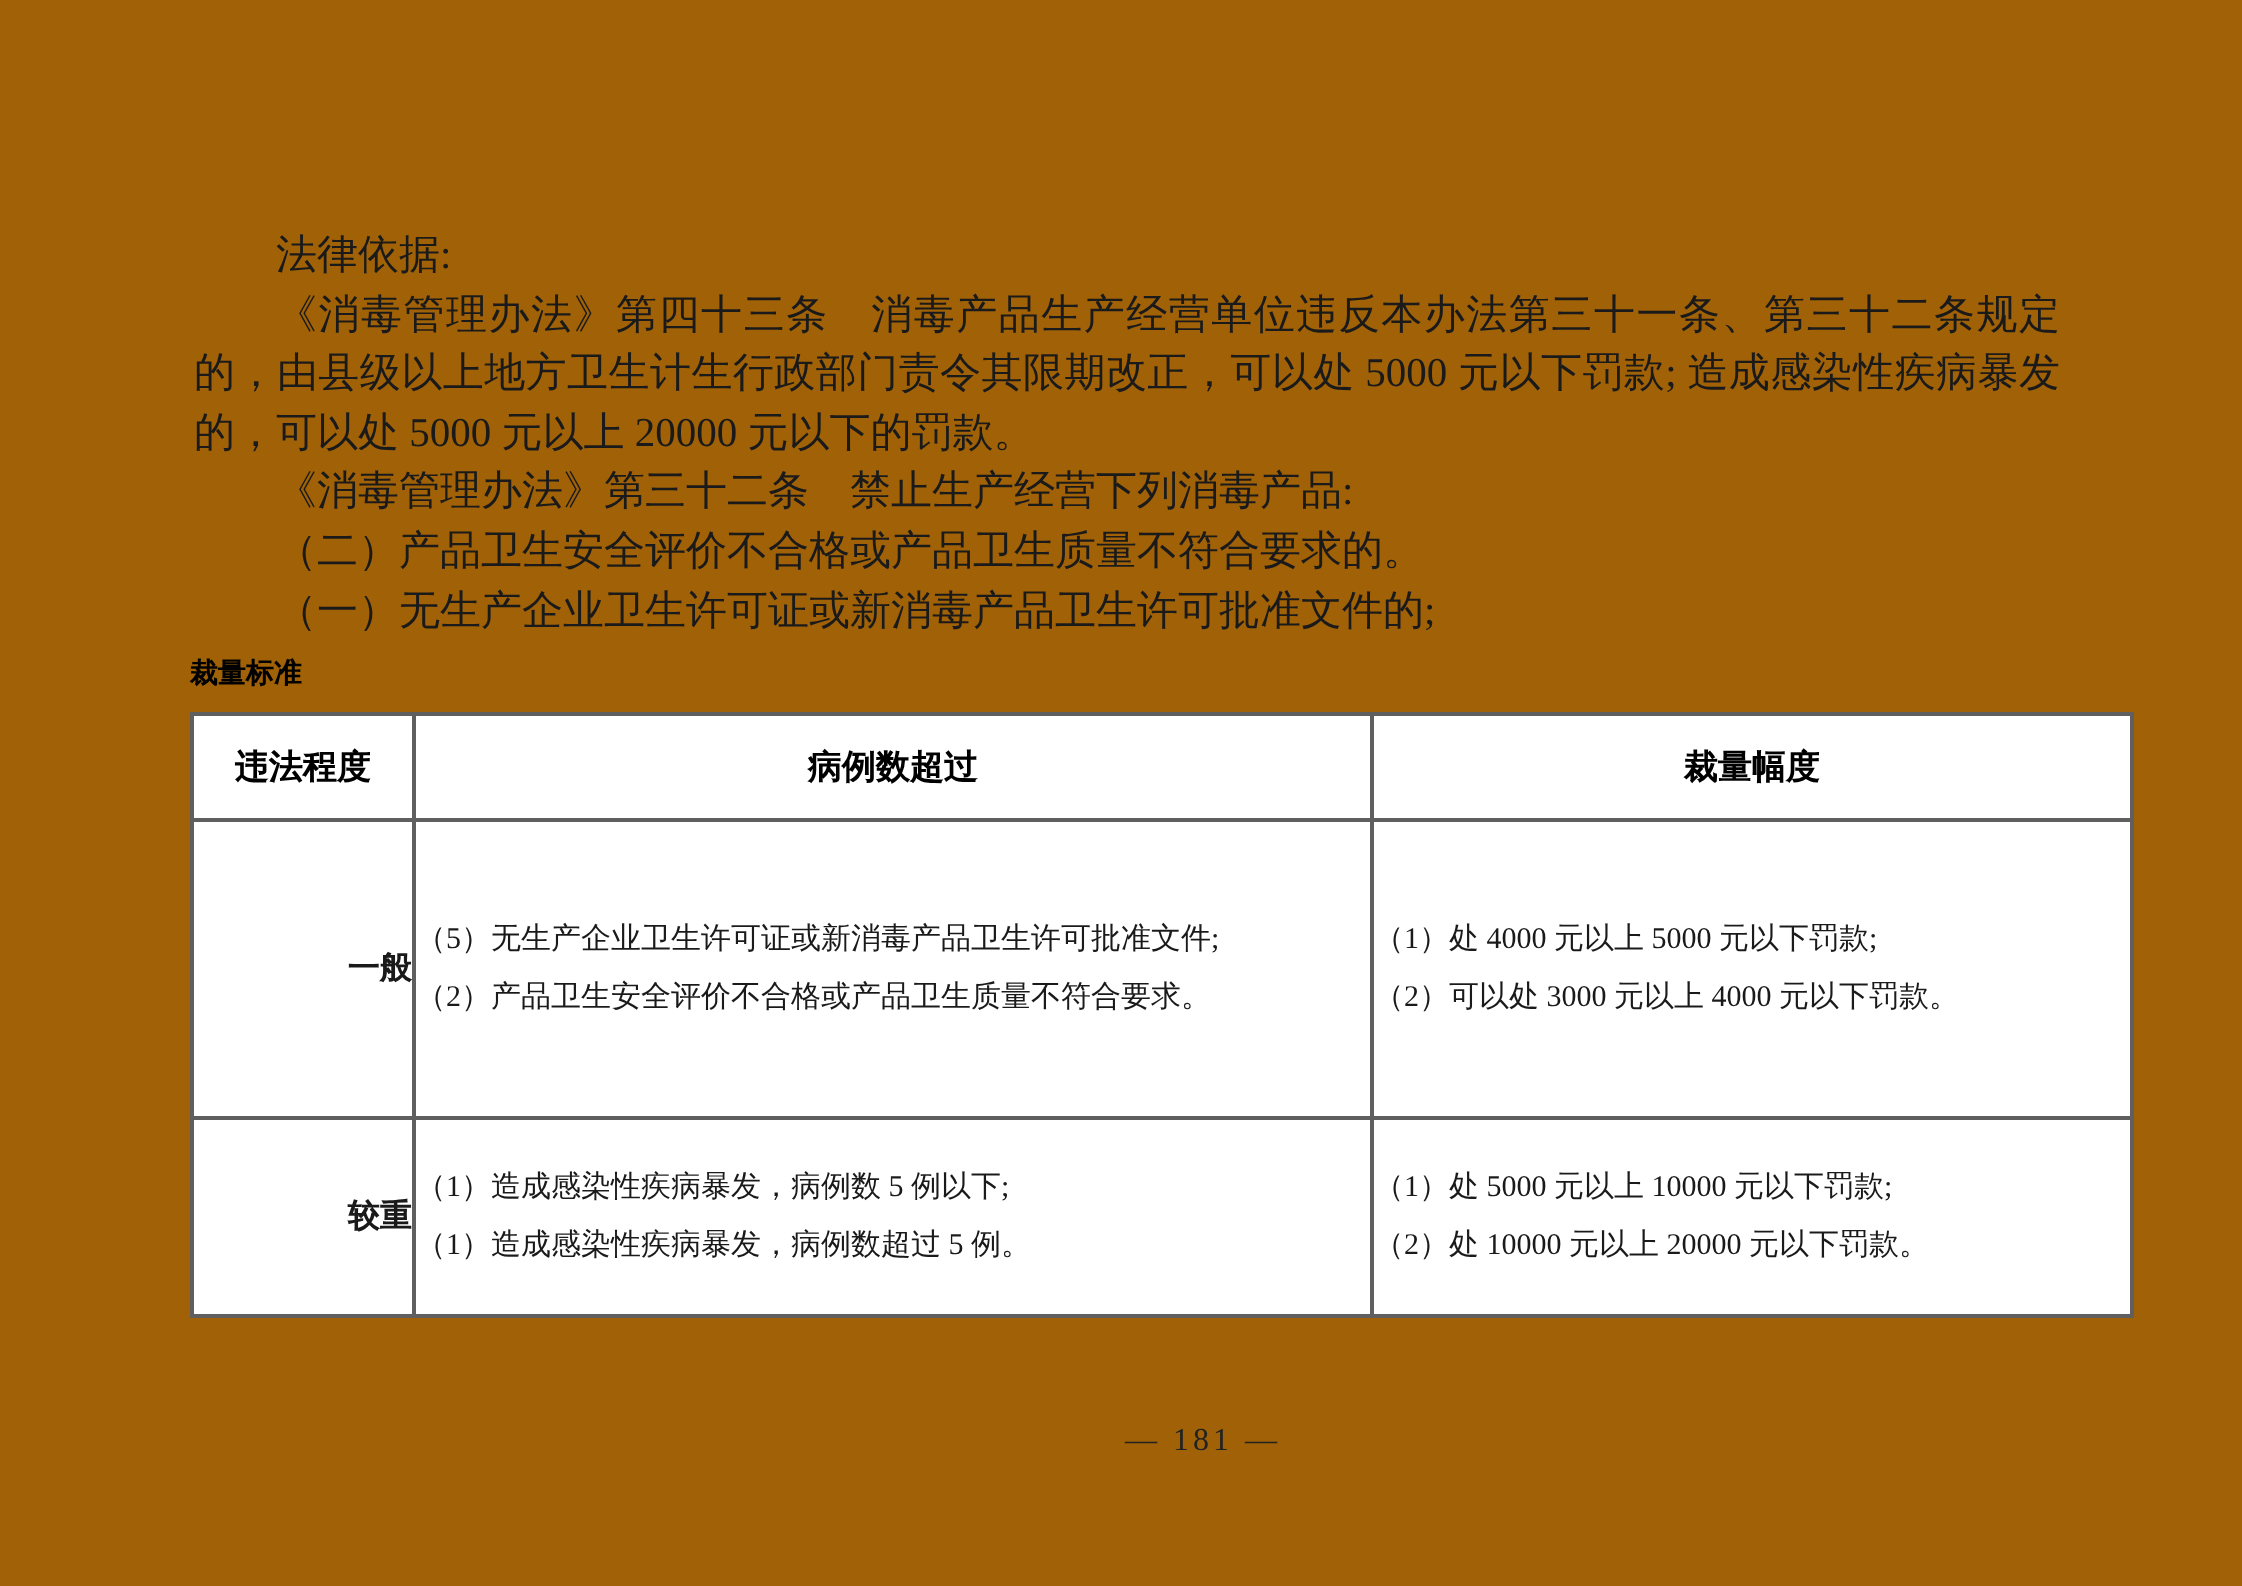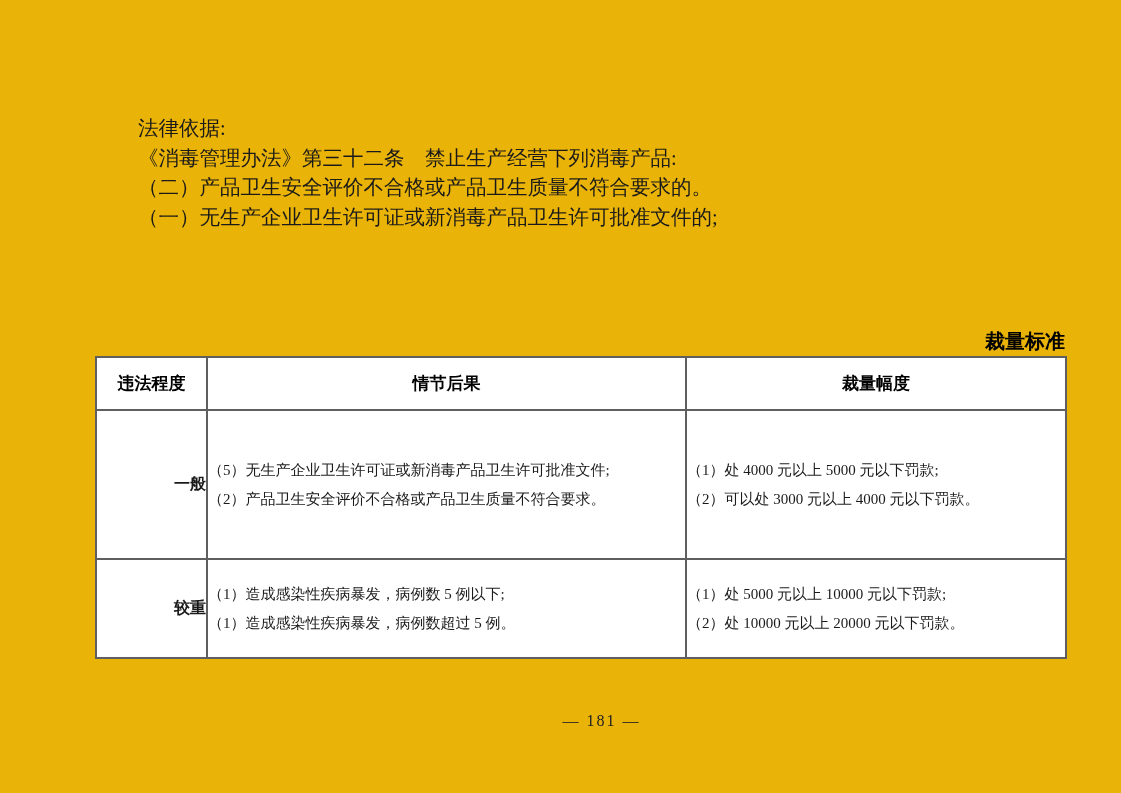--- a/index.html
+++ b/index.html
@@ -1,20 +1,20 @@
 <!DOCTYPE html>
 <html><head>
 <meta charset="utf-8">
 <style>
   html, body { margin: 0; padding: 0; background: #e8e8e8; }
   .page {
     position: relative;
     width: 1121px;
     height: 793px;
-    background: #eab308;
+    background: #a16207;
     margin: 0 auto;
     overflow: hidden;
     color: #1a1a1a;
     font-family: "Liberation Serif", "DejaVu Serif", serif;
   }
   .body-text {
     position: absolute;
     left: 97px;
     top: 114px;
     width: 933px;
@@ -24,24 +24,24 @@
   }
   .body-text p {
     margin: 0;
     text-indent: 2em;
   }
   .table-title {
     position: absolute;
     left: 95px;
     top: 328px;
     width: 970px;
-    text-align: right;
+    text-align: left;
     font-family: "Liberation Sans", "DejaVu Sans", sans-serif;
     font-weight: bold;
-    font-size: 20px;
+    font-size: 14px;
     color: #000000;
   }
   table.discretion {
     position: absolute;
     left: 95px;
     top: 356px;
     width: 970px;
     border-collapse: collapse;
     table-layout: fixed;
     border: 2px solid #4a4a4a;
@@ -87,37 +87,38 @@
     margin-left: 41px;
   }
 </style>
 </head>
 <body>
 
 <div class="page">
 
   <div class="body-text">
     <p>法律依据:</p>
+    <p>《消毒管理办法》第四十三条　消毒产品生产经营单位违反本办法第三十一条、第三十二条规定的，由县级以上地方卫生计生行政部门责令其限期改正，可以处 5000 元以下罚款; 造成感染性疾病暴发的，可以处 5000 元以上 20000 元以下的罚款。</p>
     <p>《消毒管理办法》第三十二条　禁止生产经营下列消毒产品:</p>
     <p>（二）产品卫生安全评价不合格或产品卫生质量不符合要求的。</p>
     <p>（一）无生产企业卫生许可证或新消毒产品卫生许可批准文件的;</p>
   </div>
 
   <div class="table-title">裁量标准</div>
 
   <table class="discretion">
     <colgroup>
       <col style="width:111px">
       <col style="width:479px">
       <col style="width:380px">
     </colgroup>
     <thead>
       <tr>
         <th>违法程度</th>
-        <th>情节后果</th>
+        <th>病例数超过</th>
         <th>裁量幅度</th>
       </tr>
     </thead>
     <tbody>
       <tr class="row-general">
         <td class="degree-cell">一般</td>
         <td class="detail-cell">
           <div class="cell-line">（5）无生产企业卫生许可证或新消毒产品卫生许可批准文件;</div>
           <div class="cell-line">（2）产品卫生安全评价不合格或产品卫生质量不符合要求。</div>
         </td>

